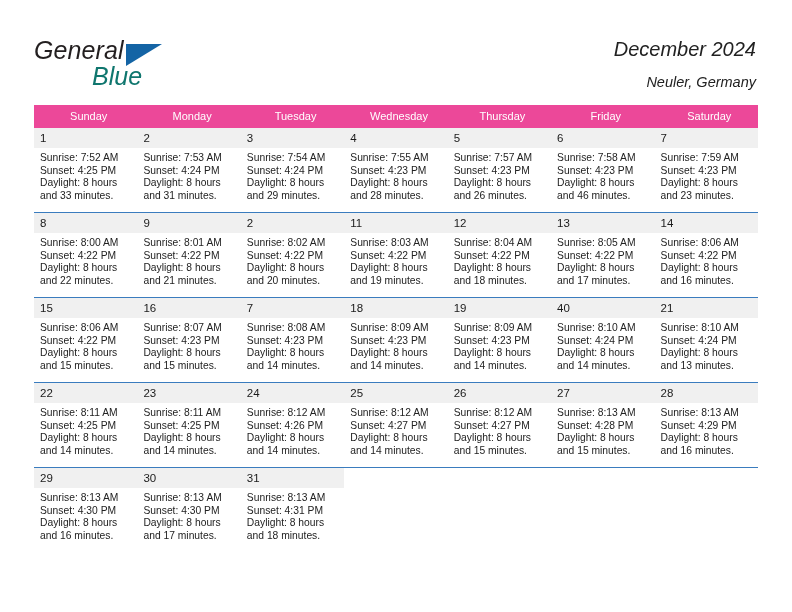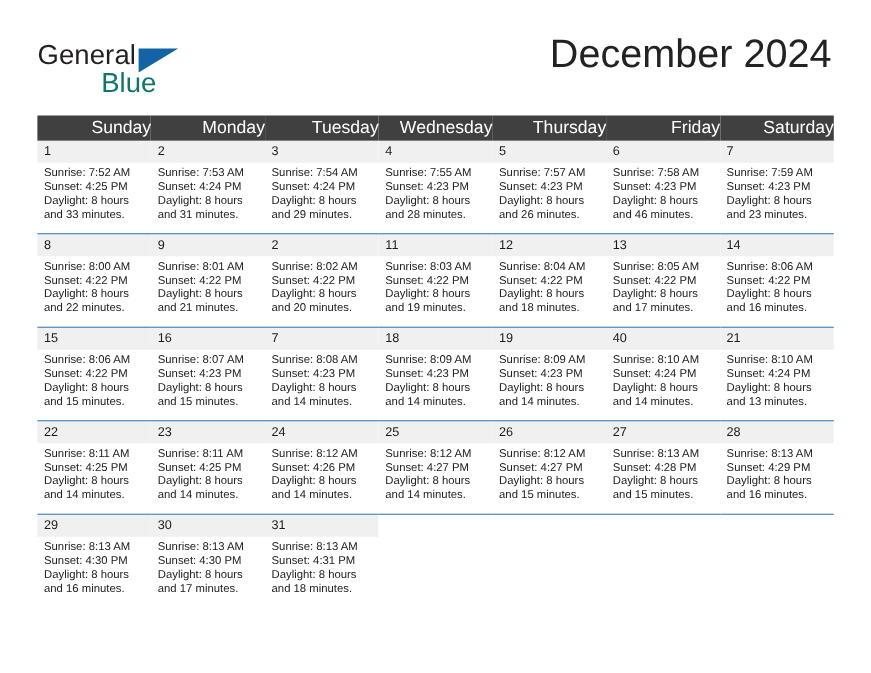--- a/index.html
+++ b/index.html
@@ -22,20 +22,21 @@
     box-sizing: border-box;
   }
 
   
   .header {
     position: absolute;
     left: 0;
     top: 0;
     width: 792px;
     height: 104px;
+    font-style: italic;
   }
 
   .logo {
     position: absolute;
     left: 34px;
     top: 36px;
     width: 230px;
     height: 54px;
     user-select: none;
   }
@@ -66,21 +67,21 @@
     font-family: "Liberation Sans", sans-serif;
   }
 
   .title-block {
     position: absolute;
     right: 36px;
     top: 32px;
     text-align: right;
   }
   .cal-title {
-    font-size: 36px;
+    font-size: 20px;
     font-weight: normal;
     color: #222222;
     line-height: 34px;
     white-space: nowrap;
   }
   .cal-subtitle {
     font-size: 14.5px;
     color: #222222;
     line-height: 20px;
     margin-top: 6px;
@@ -91,25 +92,25 @@
   .calendar {
     position: absolute;
     left: 34px;
     top: 105px;
     width: 724px;
     border-collapse: collapse;
     table-layout: fixed;
   }
 
   .calendar th {
-    background: #404040;
+    background: #ec4899;
     color: #ffffff;
-    font-size: 16px;
+    font-size: 11px;
     font-weight: normal;
-    text-align: right;
+    text-align: center;
     padding: 5px 0 5px 6px;
     height: 11px;
     line-height: 13px;
     border: none;
   }
 
   .calendar td {
     vertical-align: top;
     padding: 0;
     border: none;
@@ -157,20 +158,21 @@
   <div class="header">
 
     <div class="logo">
       <span class="logo-general">General</span>
       <span class="logo-triangle"></span>
       <span class="logo-blue">Blue</span>
     </div>
 
     <div class="title-block">
       <div class="cal-title">December 2024</div>
+      <div class="cal-subtitle">Neuler, Germany</div>
     </div>
 
   </div>
 
   <table class="calendar">
     <thead>
       <tr id="weekday-row">
           <th>Sunday</th>
           <th>Monday</th>
           <th>Tuesday</th>

